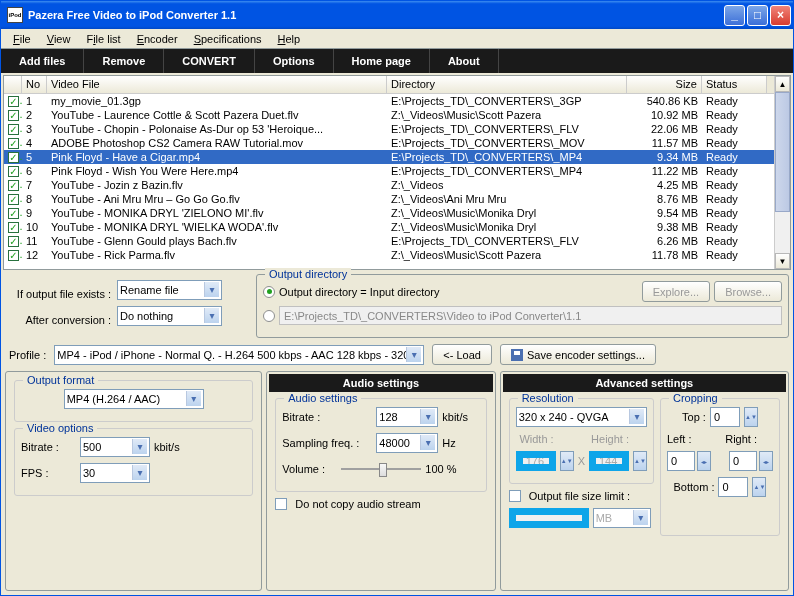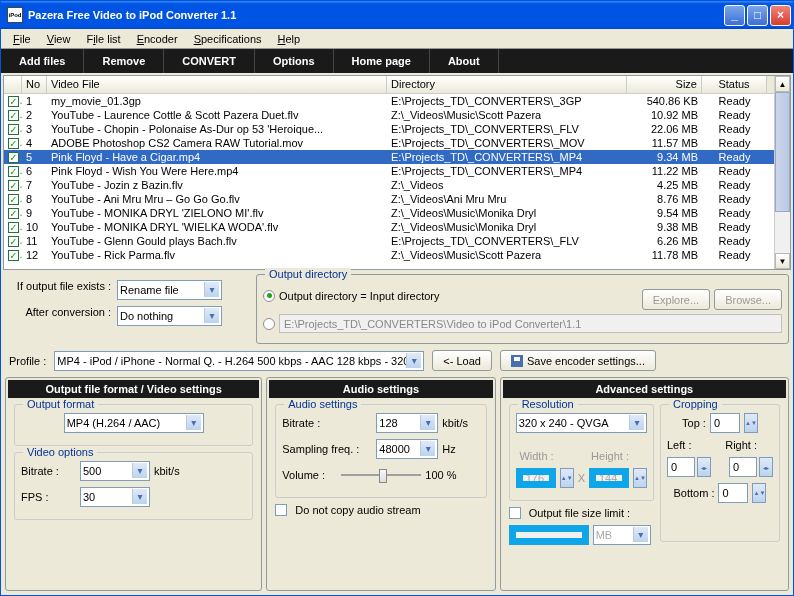--- a/index.html
+++ b/index.html
@@ -23,37 +23,37 @@
 .fl-header div { padding: 2px 4px; border-right: 1px solid #ccc; background: linear-gradient(to bottom, #fff, #ece9d8); }
 .fl-rows { flex: 1; overflow: hidden; }
 .fl-row { display: flex; height: 14px; align-items: center; }
 .fl-row.selected { background: #316ac5; color: white; }
 .fl-row div { padding: 0 4px; white-space: nowrap; overflow: hidden; text-overflow: ellipsis; }
 .col-chk { width: 18px; text-align: center; }
 .col-no { width: 25px; text-align: left; }
 .col-file { width: 340px; }
 .col-dir { width: 240px; }
 .col-size { width: 75px; text-align: right; }
-.col-status { width: 65px; text-align: center; }
+.col-status { width: 65px; }
 .checkbox { display: inline-block; width: 11px; height: 11px; border: 1px solid #28713e; background: white; color: #21a121; font-size: 10px; line-height: 9px; text-align: center; }
 .scrollbar { width: 16px; background: #f0f0f0; border-left: 1px solid #ccc; display: flex; flex-direction: column; }
 .scroll-btn { height: 16px; background: linear-gradient(to bottom, #fff, #ece9d8); border: 1px solid #b8b8b8; display: flex; align-items: center; justify-content: center; font-size: 8px; }
 .scroll-thumb { flex: 0 0 120px; background: linear-gradient(to right, #cdd7eb, #bcc9e4); border: 1px solid #98a8c8; margin: 0; }
 .options-row { display: flex; gap: 4px; padding: 2px 4px; }
 .left-options { width: 247px; padding: 6px 4px; }
-.opt-line { display: flex; align-items: flex-start; margin-bottom: 6px; }
+.opt-line { display: flex; align-items: flex-end; margin-bottom: 6px; }
 .opt-label { width: 108px; text-align: right; padding-right: 6px; color: black; }
 .output-group { flex: 1; border: 1px solid #919b9c; border-radius: 3px; padding: 2px 6px 6px 6px; position: relative; }
 .group-title { position: absolute; top: -7px; left: 8px; background: #ece9d8; padding: 0 4px; color: #003399; }
 .radio-line { display: flex; align-items: center; margin: 4px 0; gap: 4px; }
 .radio { width: 12px; height: 12px; border: 1px solid #8e8f8f; border-radius: 50%; display: inline-flex; align-items: center; justify-content: center; background: white; }
 .radio.on::after { content: ''; width: 5px; height: 5px; background: #21a121; border-radius: 50%; }
 .path-input { flex: 1; height: 19px; border: 1px solid #c0c0c0; background: #f0f0f0; color: #888; padding: 0 4px; }
 .btn { height: 21px; padding: 0 10px; background: linear-gradient(to bottom, #fff, #ece9d8); border: 1px solid #919b9c; border-radius: 3px; cursor: pointer; display: inline-flex; align-items: center; gap: 4px; }
-.btn.disabled { color: #999; margin-top: 8px; }
+.btn.disabled { color: #999; }
 select, .select { height: 20px; border: 1px solid #7f9db9; background: white; padding: 0 2px; appearance: none; position: relative; }
 .sel-wrap { position: relative; display: inline-block; }
 .sel-wrap::after { content: '▾'; position: absolute; right: 3px; top: 2px; font-size: 10px; pointer-events: none; color: #4a6fb1; background: linear-gradient(to bottom, #e0eaf7, #bcd3ee); width: 14px; height: 15px; text-align: center; border-left: 1px solid #b8c8e0; line-height: 15px; }
 .profile-row { display: flex; align-items: center; gap: 8px; padding: 4px 8px; }
 .profile-select { flex: 0 0 370px; }
 .settings-row { display: flex; gap: 4px; padding: 2px 4px 4px 4px; flex: 1; }
 .panel { border: 1px solid #919b9c; border-radius: 3px; padding: 2px; display: flex; flex-direction: column; }
 .panel-title { background: #1a1a1a; color: white; font-weight: bold; text-align: center; padding: 3px 0; }
 .panel-body { padding: 6px; flex: 1; }
 .fieldset { border: 1px solid #ccc; border-radius: 3px; padding: 8px 6px 6px 6px; margin-bottom: 6px; position: relative; }
@@ -251,21 +251,20 @@
     <span class="sel-wrap profile-select"><select class="select" style="width:370px"><option>MP4 - iPod / iPhone - Normal Q. - H.264 500 kbps - AAC 128 kbps - 320 x 240</option></select></span>
     <button class="btn">&lt;- Load</button>
     <button class="btn">
         <span class="save-icon"></span>
         <span>Save encoder settings...</span>
       </button>
   </div>
 
   <div class="settings-row">
     <div class="panel" style="width:258px">
-      <div class="panel-title">Output file format / Video settings</div>
       <div class="panel-body">
         <div class="fieldset">
           <div class="fieldset-title">Output format</div>
           <div class="field-line" style="justify-content:center">
             <span class="sel-wrap"><select class="select" style="width:140px"><option>MP4 (H.264 / AAC)</option></select></span>
           </div>
         </div>
         <div class="fieldset">
           <div class="fieldset-title">Video options</div>
           <div class="field-line">
@@ -312,21 +311,21 @@
       </div>
     </div>
 
     <div class="panel" style="flex:1">
       <div class="panel-title">Advanced settings</div>
       <div class="panel-body" style="display:flex;gap:6px">
         <div style="flex:1">
           <div class="fieldset">
             <div class="fieldset-title">Resolution</div>
             <span class="sel-wrap" style="width:100%"><select class="select" style="width:100%"><option>320 x 240 - QVGA</option></select></span>
-            <div class="field-line" style="margin-top:17px;color:#999">
+            <div class="field-line" style="margin-top:6px;color:#999">
               <span style="width:38px;text-align:right">Width :</span>
               <span style="flex:1"></span>
               <span style="width:44px;text-align:right">Height :</span>
               <span style="width:14px"></span>
             </div>
             <div class="field-line" style="color:#999">
               <input class="num-input text-disabled" style="width: 40px;" readonly="" value="176">
               <span class="spinner">▲▼</span>
               <span style="flex:1;text-align:center">X</span>
               <input class="num-input text-disabled" style="width: 40px;" readonly="" value="144">

